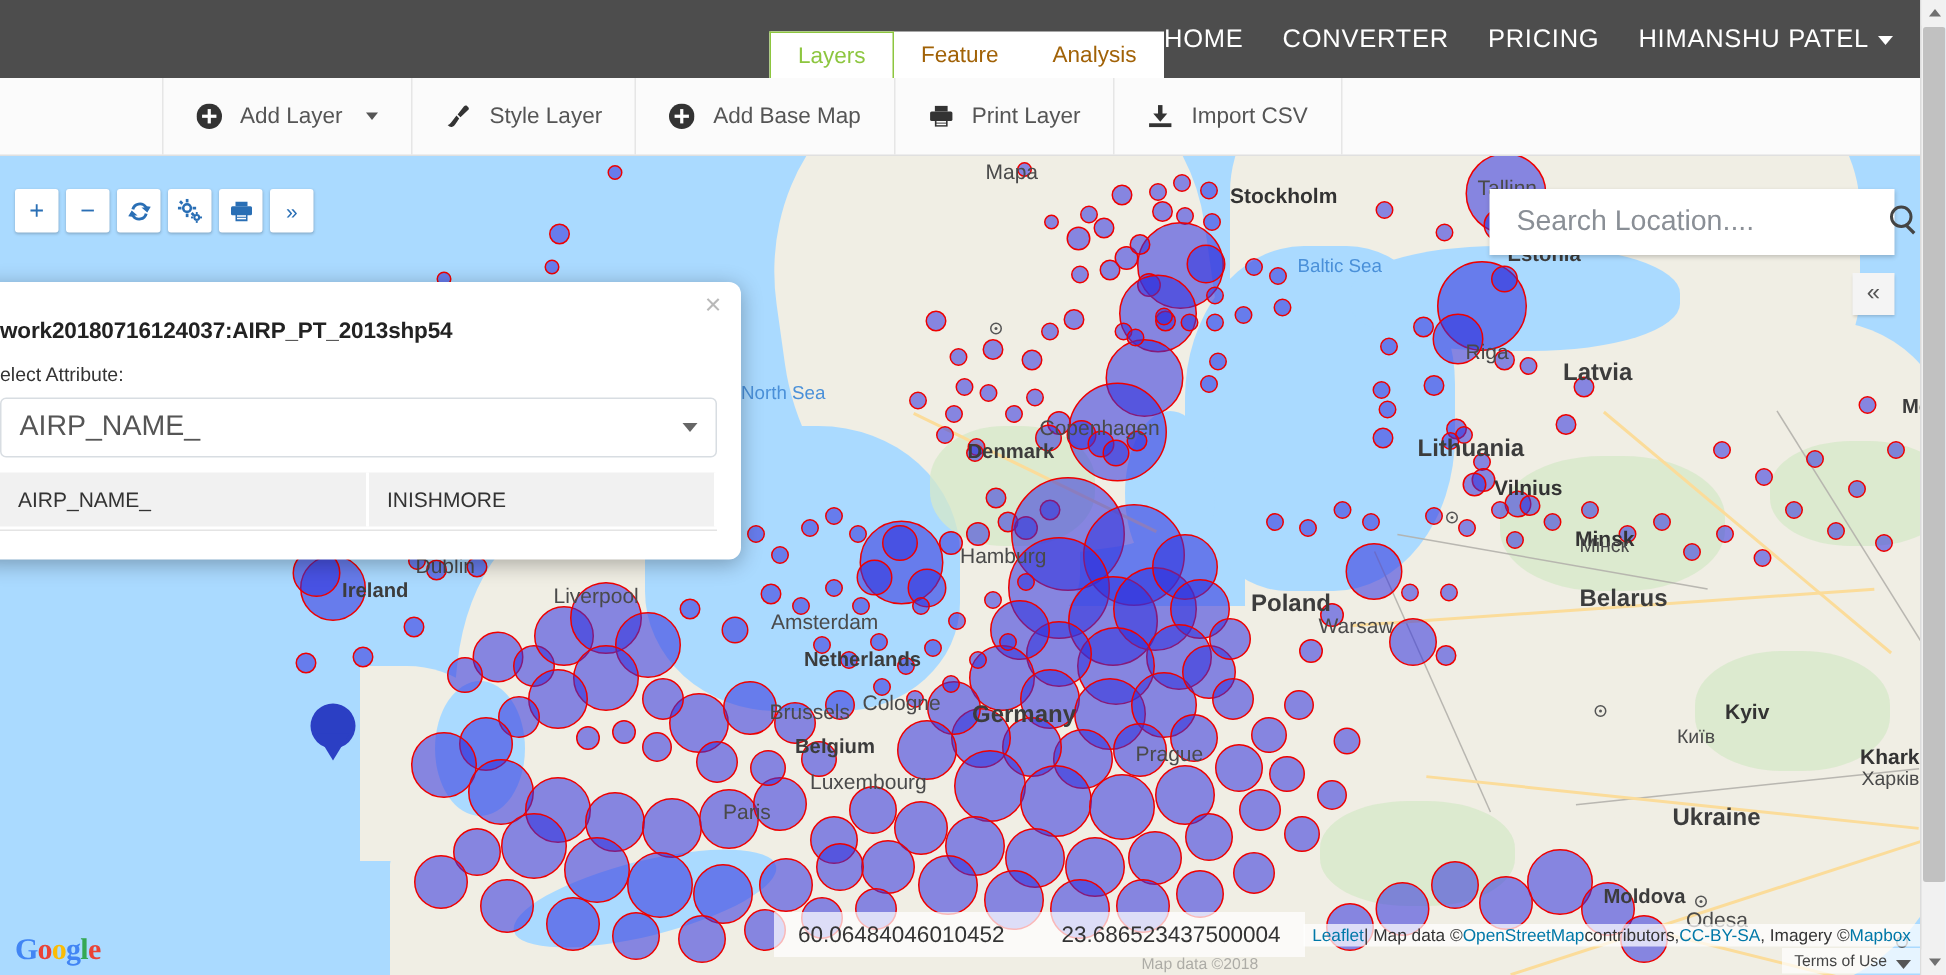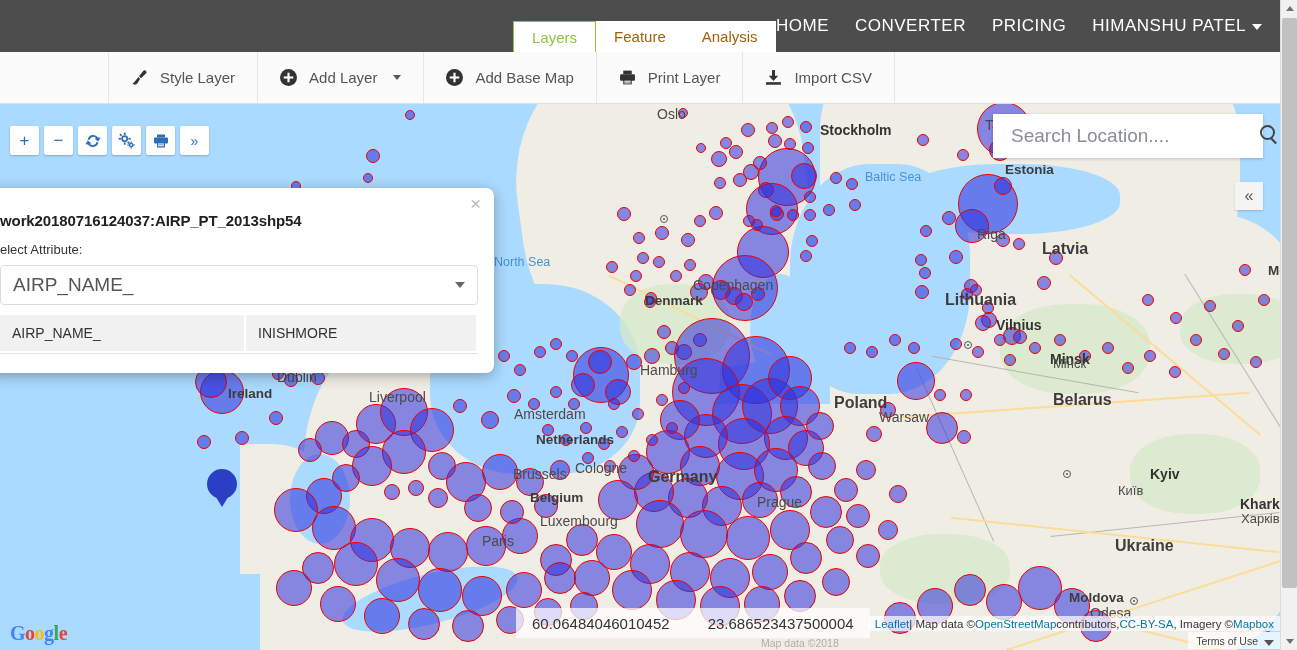--- a/index.html
+++ b/index.html
@@ -187,21 +187,21 @@
   }
   .mc-btn {
     width: 29px; height: 29px; background: #ffffff; border-radius: 2px;
     display: flex; align-items: center; justify-content: center;
     color: #2a6fb5; font-size: 17px; cursor: pointer;
     box-shadow: 0 1px 2px rgba(0,0,0,.22);
   }
 
   
   .searchbox {
-    position: absolute; right: 17px; top: 10px; width: 270px; height: 44px;
+    position: absolute; right: 17px; top: 22px; width: 270px; height: 44px;
     background: #ffffff; display: flex; align-items: center;
     padding: 0 12px 0 16px; z-index: 45; box-shadow: 0 1px 3px rgba(0,0,0,.2);
   }
   .searchbox input {
     flex: 1; border: none; outline: none; font-size: 19px;
     color: #444; font-family: "Liberation Sans", sans-serif; background: transparent;
   }
   .searchbox input::placeholder { color: #8a8f96; }
   .collapse-btn {
     position: absolute; right: 17px; top: 78px; width: 28px; height: 28px;
@@ -321,39 +321,39 @@
   </div>
 
   <div class="tabs">
     <div class="tab active">Layers</div>
     <div class="tab">Feature</div>
     <div class="tab">Analysis</div>
   </div>
 
   <div class="toolbar">
     <div class="toolbar-inner">
-      <div class="tb-btn">
-        <span class="tb-ico">
-          <svg width="17" height="17" viewBox="0 0 16 16">
-              <path d="M13.5 1.5c-.6-.6-1.4-.3-2 .4L7.6 6.9l1.8 1.8 4.6-4.4c.7-.6.9-1.4.3-2z" fill="#333"></path>
-              <path d="M6.9 7.6 3.4 12c-.6.8-1.2 1.2-2.1 1.5 1 1 2 1.5 3 1.1 1-.4 1.6-1 2.2-2l2.1-3.2-1.7-1.8z" fill="#333"></path>
-            </svg>
-        </span>
-        <span>Style Layer</span>
-      </div>
       <div class="tb-btn">
         <span class="tb-ico">
           <svg width="17" height="17" viewBox="0 0 16 16">
               <circle cx="8" cy="8" r="8" fill="#333"></circle>
               <rect x="7" y="3.5" width="2" height="9" fill="#fff"></rect>
               <rect x="3.5" y="7" width="9" height="2" fill="#fff"></rect>
             </svg>
         </span>
         <span>Add Layer</span>
         <i class="caret-d"></i>
+      </div>
+      <div class="tb-btn">
+        <span class="tb-ico">
+          <svg width="17" height="17" viewBox="0 0 16 16">
+              <path d="M13.5 1.5c-.6-.6-1.4-.3-2 .4L7.6 6.9l1.8 1.8 4.6-4.4c.7-.6.9-1.4.3-2z" fill="#333"></path>
+              <path d="M6.9 7.6 3.4 12c-.6.8-1.2 1.2-2.1 1.5 1 1 2 1.5 3 1.1 1-.4 1.6-1 2.2-2l2.1-3.2-1.7-1.8z" fill="#333"></path>
+            </svg>
+        </span>
+        <span>Style Layer</span>
       </div>
       <div class="tb-btn">
         <span class="tb-ico">
           <svg width="17" height="17" viewBox="0 0 16 16">
               <circle cx="8" cy="8" r="8" fill="#333"></circle>
               <rect x="7" y="3.5" width="2" height="9" fill="#fff"></rect>
               <rect x="3.5" y="7" width="9" height="2" fill="#fff"></rect>
             </svg>
         </span>
         <span>Add Base Map</span>
@@ -723,22 +723,22 @@
         <div class="maplabel lbl-country-sm" style="left: 228px; top: 282px;">Ireland</div>
         <div class="maplabel lbl-city" style="left: 277px; top: 265px;">Dublin</div>
         <div class="maplabel lbl-city" style="left: 369px; top: 285px;">Liverpool</div>
         <div class="maplabel lbl-sea" style="left: 494px; top: 151px;">North Sea</div>
         <div class="maplabel lbl-country" style="left: 1115px; top: 433px;">Ukraine</div>
         <div class="maplabel lbl-city-b" style="left: 1121px; top: 362px; margin-left: 29px;">Kyiv</div>
         <div class="maplabel lbl-cyr" style="left: 1118px; top: 379px;">Київ</div>
         <div class="maplabel lbl-city-b" style="left: 1240px; top: 392px;">Kharkiv</div>
         <div class="maplabel lbl-cyr" style="left: 1241px; top: 407px;">Харків</div>
         <div class="maplabel lbl-country-sm" style="left: 1069px; top: 486px;">Moldova</div>
-        <div class="maplabel lbl-city" style="left: 1090px; top: 501px;">Odesa</div>
-        <div class="maplabel lbl-city" style="left: 657px; top: 2px;">Oslo</div>
+        <div class="maplabel lbl-city" style="left: 1124px; top: 501px;">Odesa</div>
+        <div class="maplabel lbl-city" style="left: 657px; top: 2px;">Mapa</div>
         <div class="maplabel lbl-country-sm" style="left: 1268px; top: 159px;">Moscow</div>
       </div>
 
     <div class="mapctrls">
       <div class="mc-btn">+</div>
       <div class="mc-btn">−</div>
       <div class="mc-btn">
         <svg width="16" height="16" viewBox="0 0 16 16">
             <path d="M13 4.5A5.8 5.8 0 0 0 2.6 6.4l1.9.5A3.9 3.9 0 0 1 11.4 5.4L9.3 5.4l3.9 3.2 2.3-3.8-2.5-.3z" fill="#2a6fb5"></path>
             <path d="M3 11.5A5.8 5.8 0 0 0 13.4 9.6l-1.9-.5A3.9 3.9 0 0 1 4.6 10.6L6.7 10.6 2.8 7.4.5 11.2l2.5.3z" fill="#2a6fb5"></path>

